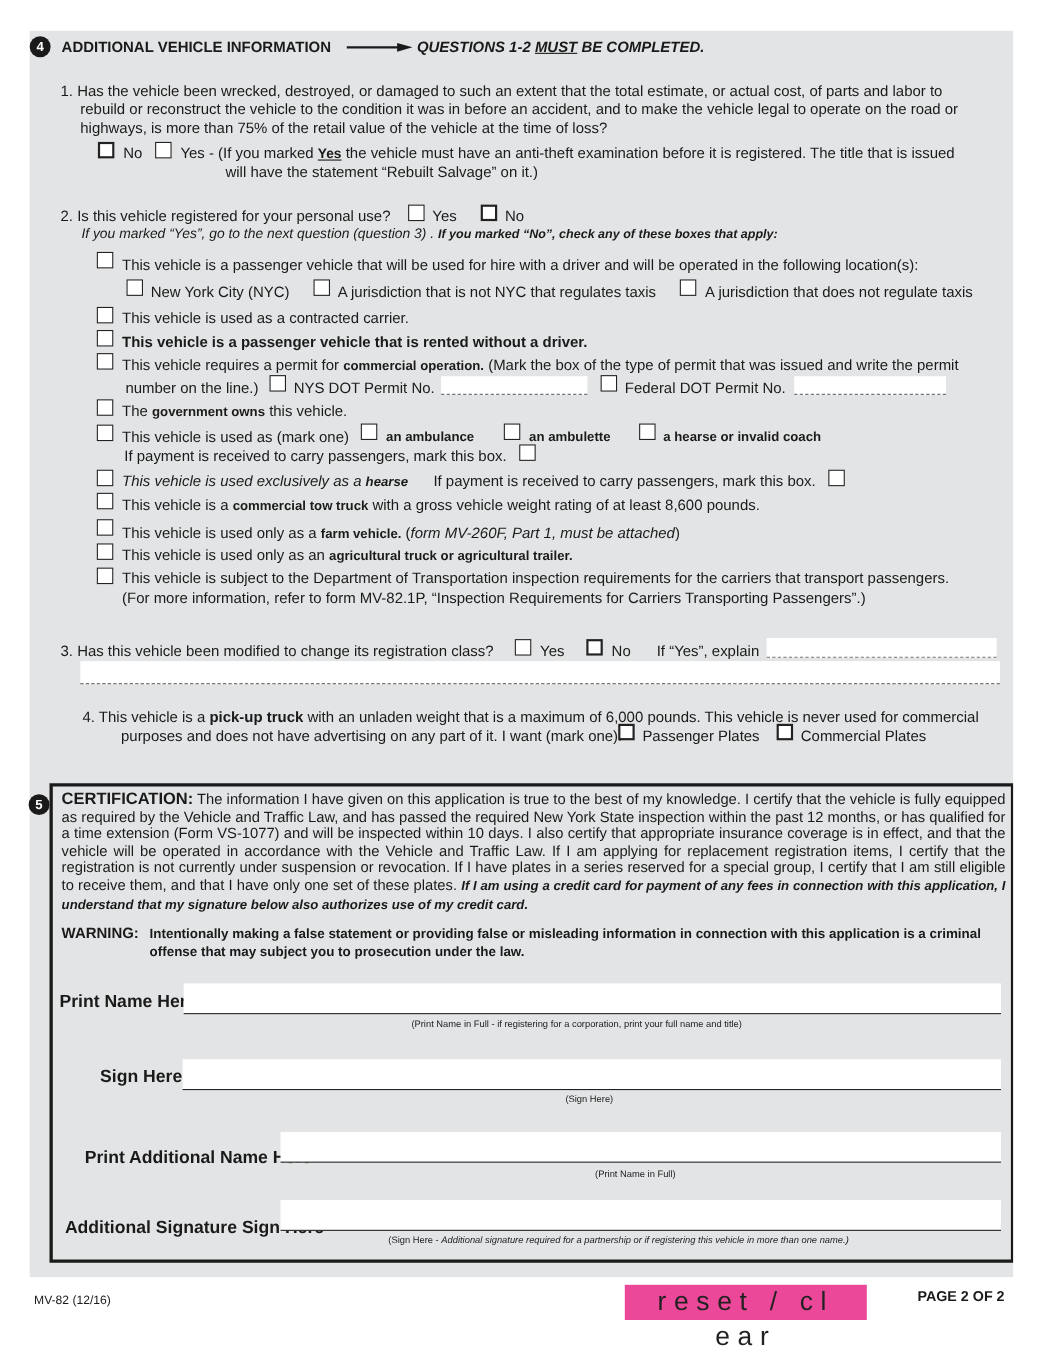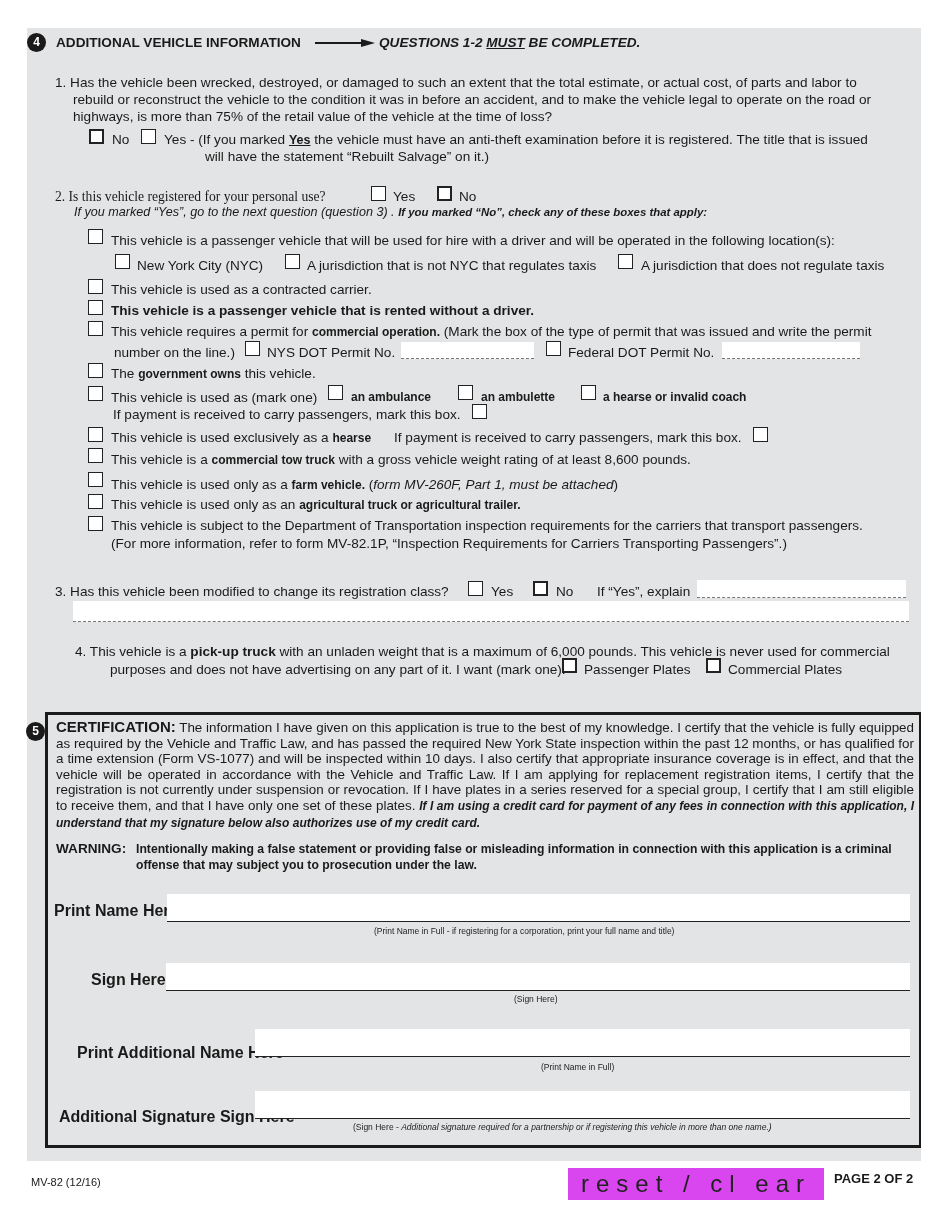--- a/index.html
+++ b/index.html
@@ -13,21 +13,21 @@
   .b{font-weight:bold;}
   .bs{font-weight:bold;font-size:12px;}
   .i{font-style:italic;}
   .u{text-decoration:underline;}
   .field-dash{position:absolute;background:#fff;border-bottom:1px dashed #777;}
   .cert{position:absolute;left:45px;top:712px;width:876px;height:436px;border:3px solid #1a1a1a;border-right-width:2px;box-sizing:border-box;}
   .cert-text{position:absolute;left:56px;top:719px;width:858px;font-size:13.4px;line-height:15.6px;text-align:justify;}
   .sigline{position:absolute;background:#fff;border-bottom:1px solid #222;}
   .sublabel{position:absolute;font-size:8.5px;color:#222;white-space:nowrap;}
   .siglabel{position:absolute;font-size:16px;font-weight:bold;white-space:nowrap;text-align:right;}
-  .reset{position:absolute;left:568px;top:1168px;width:256px;height:32px;background:#d946ef;font-size:24px;letter-spacing:7px;line-height:32px;text-align:center;color:#222;cursor:pointer;}
+  .reset{position:absolute;left:568px;top:1168px;width:220px;height:32px;background:#ec4899;font-size:24px;letter-spacing:7px;line-height:32px;text-align:center;color:#222;cursor:pointer;}
 </style>
 </head>
 <body>
 
 <div class="panel"></div>
 
 <div class="circle" style="left:27px;top:33px;"><span>4</span></div>
 <div class="abs b" style="left:56px;top:35px;font-size:13.6px;">ADDITIONAL VEHICLE INFORMATION</div>
 <svg class="abs" style="left:315px;top:38px;" width="60" height="10">
   <line x1="0" y1="5" x2="50" y2="5" stroke="#1a1a1a" stroke-width="2"></line>
@@ -37,21 +37,21 @@
 
 <div class="abs t" style="left:55px;top:74px;">1.  Has the vehicle been wrecked, destroyed, or damaged to such an extent that the total estimate, or actual cost, of parts and labor to</div>
 <div class="abs t" style="left:73px;top:91px;">rebuild or reconstruct the vehicle to the condition it was in before an accident, and to make the vehicle legal to operate on the road or</div>
 <div class="abs t" style="left:73px;top:108px;">highways, is more than 75% of the retail value of the vehicle at the time of loss?</div>
 <div class="cb thick" style="left:89px;top:129px;"></div>
 <div class="abs t" style="left:112px;top:131px;">No</div>
 <div class="cb" style="left:141px;top:129px;"></div>
 <div class="abs t" style="left:164px;top:131px;"><span>Yes - (If you marked </span><span class="b u" style="font-size:12.5px;">Yes</span><span> the vehicle must have an anti-theft examination before it is registered. The title that is issued</span></div>
 <div class="abs t" style="left:205px;top:148px;">will have the statement “Rebuilt Salvage” on it.)</div>
 
-<div class="abs t" style="left:55px;top:188px;font-family:Liberation Serif, serif;">2.  Is this vehicle registered for your personal use?</div>
+<div class="abs t" style="left:55px;top:188px;">2.  Is this vehicle registered for your personal use?</div>
 <div class="cb" style="left:371px;top:186px;"></div>
 <div class="abs t" style="left:393px;top:188px;">Yes</div>
 <div class="cb thick" style="left:437px;top:186px;"></div>
 <div class="abs t" style="left:459px;top:188px;">No</div>
 <div class="abs" style="left:74px;top:205px;font-size:12.6px;"><span class="i">If you marked “Yes”, go to the next question (question 3) . </span><span class="b i" style="font-size:11.4px;">If you marked “No”, check any of these boxes that apply:</span></div>
 
 <div class="cb" style="left:88px;top:229px;"></div>
 <div class="abs t" style="left:111px;top:232px;">This vehicle is a passenger vehicle that will be used for hire with a driver and will be operated in the following location(s):</div>
 <div class="cb" style="left:115px;top:254px;"></div>
 <div class="abs t" style="left:137px;top:257px;">New York City (NYC)</div>
@@ -82,21 +82,21 @@
 <div class="cb" style="left:328px;top:385px;"></div>
 <div class="abs bs" style="left:351px;top:390px;">an ambulance</div>
 <div class="cb" style="left:458px;top:385px;"></div>
 <div class="abs bs" style="left:481px;top:390px;">an ambulette</div>
 <div class="cb" style="left:581px;top:385px;"></div>
 <div class="abs bs" style="left:603px;top:390px;">a hearse or invalid coach</div>
 <div class="abs t" style="left:113px;top:406px;">If payment is received to carry passengers, mark this box.</div>
 <div class="cb" style="left:472px;top:404px;"></div>
 
 <div class="cb" style="left:88px;top:427px;"></div>
-<div class="abs t" style="left:111px;top:429px;"><span>This vehicle is used exclusively as a </span><span class="bs">hearse</span></div>
+<div class="abs t" style="left:111px;top:429px;font-style:italic;"><span>This vehicle is used exclusively as a </span><span class="bs">hearse</span></div>
 <div class="abs t" style="left:394px;top:429px;">If payment is received to carry passengers, mark this box.</div>
 <div class="cb" style="left:753px;top:427px;"></div>
 
 <div class="cb" style="left:88px;top:448px;"></div>
 <div class="abs t" style="left:111px;top:451px;"><span>This vehicle is a </span><span class="bs">commercial tow truck</span><span> with a gross vehicle weight rating of at least 8,600 pounds.</span></div>
 
 <div class="cb" style="left:88px;top:472px;"></div>
 <div class="abs t" style="left:111px;top:476px;"><span>This vehicle is used only as a </span><span class="bs">farm vehicle.</span><span> (</span><span class="i">form MV-260F, Part 1, must be attached</span><span>)</span></div>
 
 <div class="cb" style="left:88px;top:494px;"></div>

